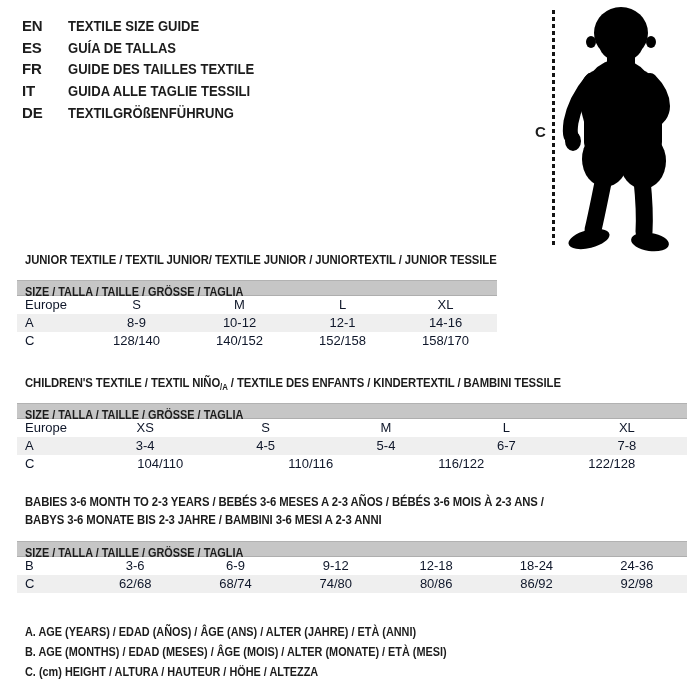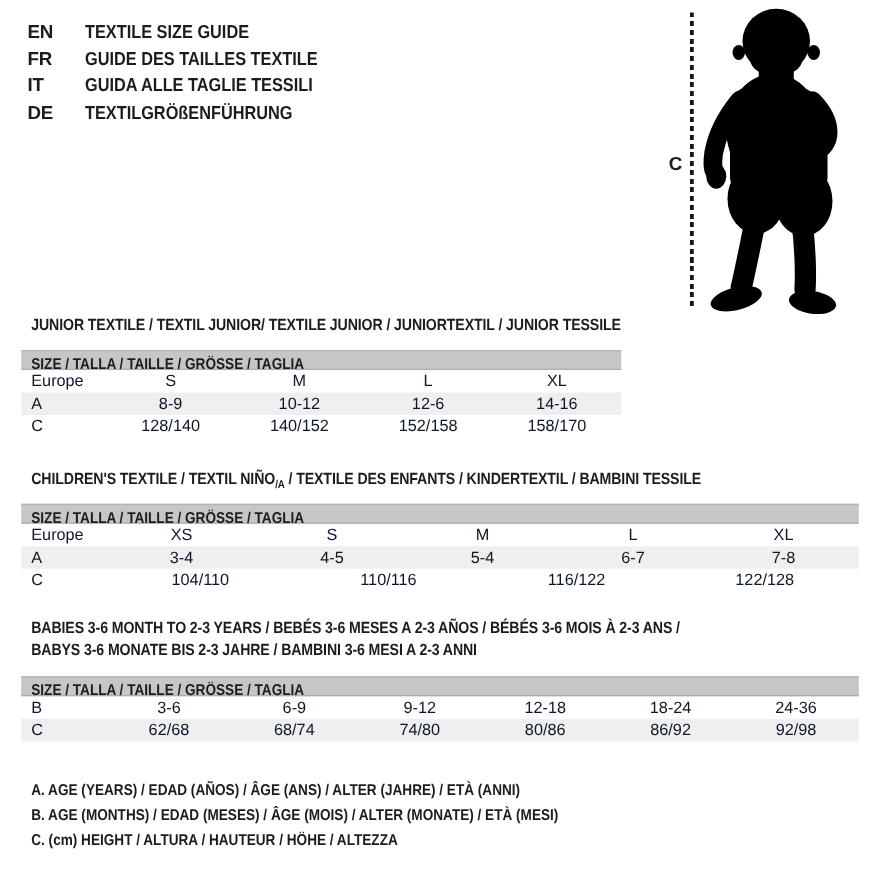--- a/index.html
+++ b/index.html
@@ -46,20 +46,24 @@
 </style>
 </head>
 <body>
 
 <div class="page" style="--bar: #c6c6c6; --shade: #efefef; color: rgb(28, 28, 28);">
 
   <div class="lang-list">
       <div class="lang-row">
         <span class="lang-code">EN</span>
         <span class="lang-label condensed">TEXTILE SIZE GUIDE</span>
+      </div>
+      <div class="lang-row">
+        <span class="lang-code">ES</span>
+        <span class="lang-label condensed">GUÍA DE TALLAS</span>
       </div>
       <div class="lang-row">
         <span class="lang-code">FR</span>
         <span class="lang-label condensed">GUIDE DES TAILLES TEXTILE</span>
       </div>
       <div class="lang-row">
         <span class="lang-code">IT</span>
         <span class="lang-label condensed">GUIDA ALLE TAGLIE TESSILI</span>
       </div>
       <div class="lang-row">
@@ -105,21 +109,21 @@
           <div class="tlabel">Europe</div>
           <div class="tcell">S</div>
           <div class="tcell">M</div>
           <div class="tcell">L</div>
           <div class="tcell">XL</div>
         </div>
         <div class="trow shaded">
           <div class="tlabel">A</div>
           <div class="tcell">8-9</div>
           <div class="tcell">10-12</div>
-          <div class="tcell">12-6</div>
+          <div class="tcell">12-1</div>
           <div class="tcell">14-16</div>
         </div>
         <div class="trow">
           <div class="tlabel">C</div>
           <div class="tcell">128/140</div>
           <div class="tcell">140/152</div>
           <div class="tcell">152/158</div>
           <div class="tcell">158/170</div>
         </div>
       </div>

